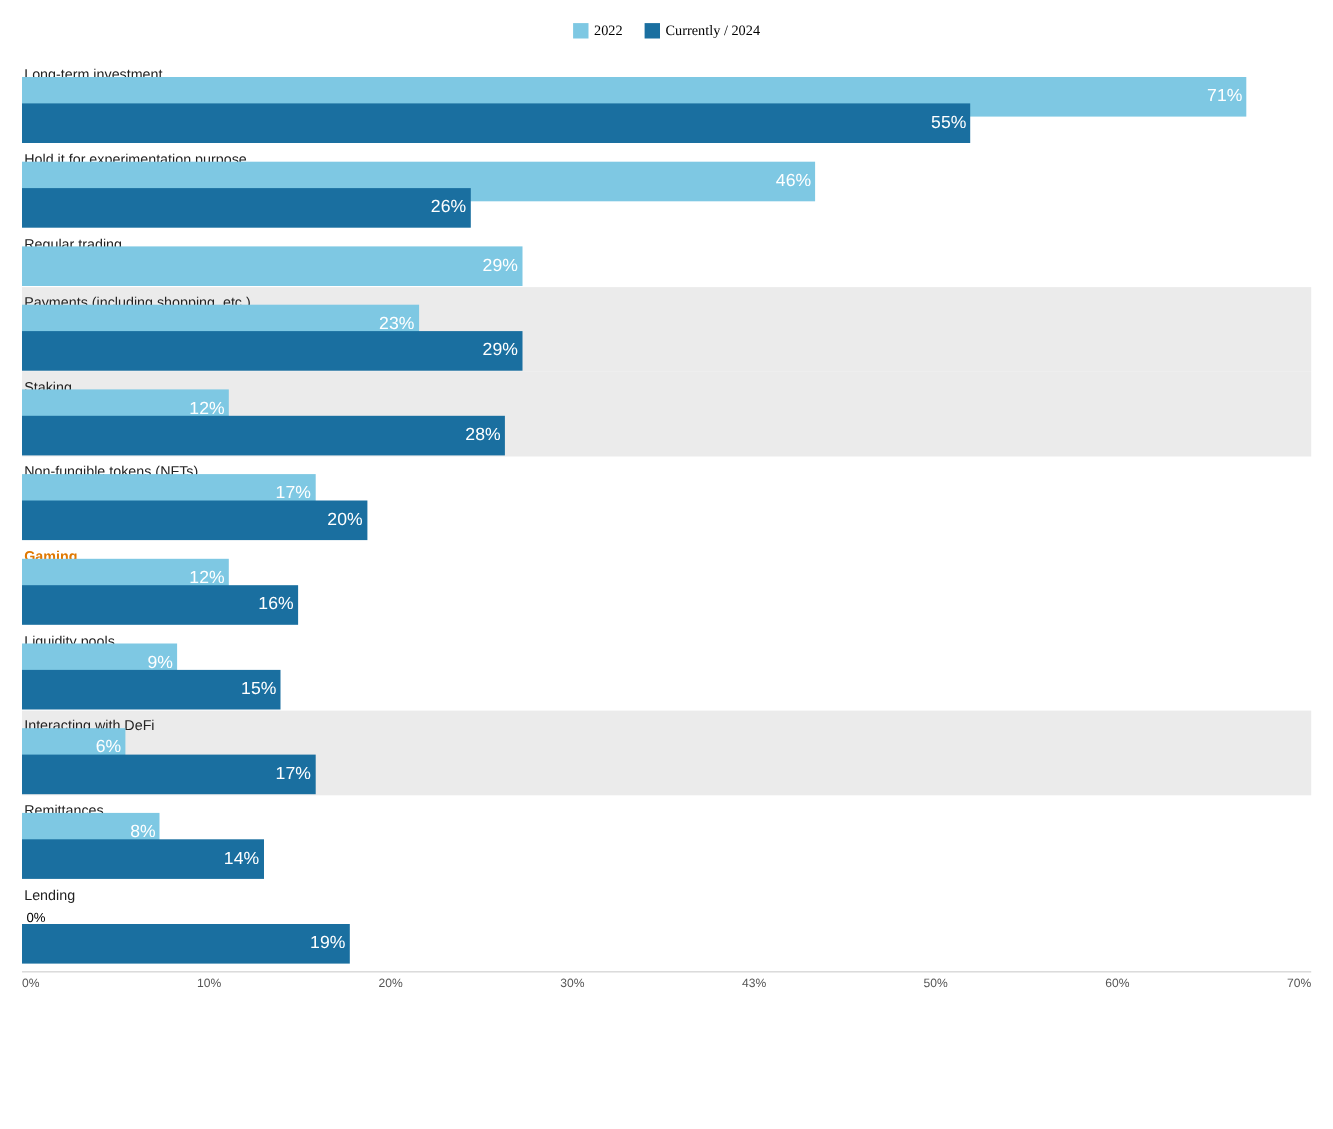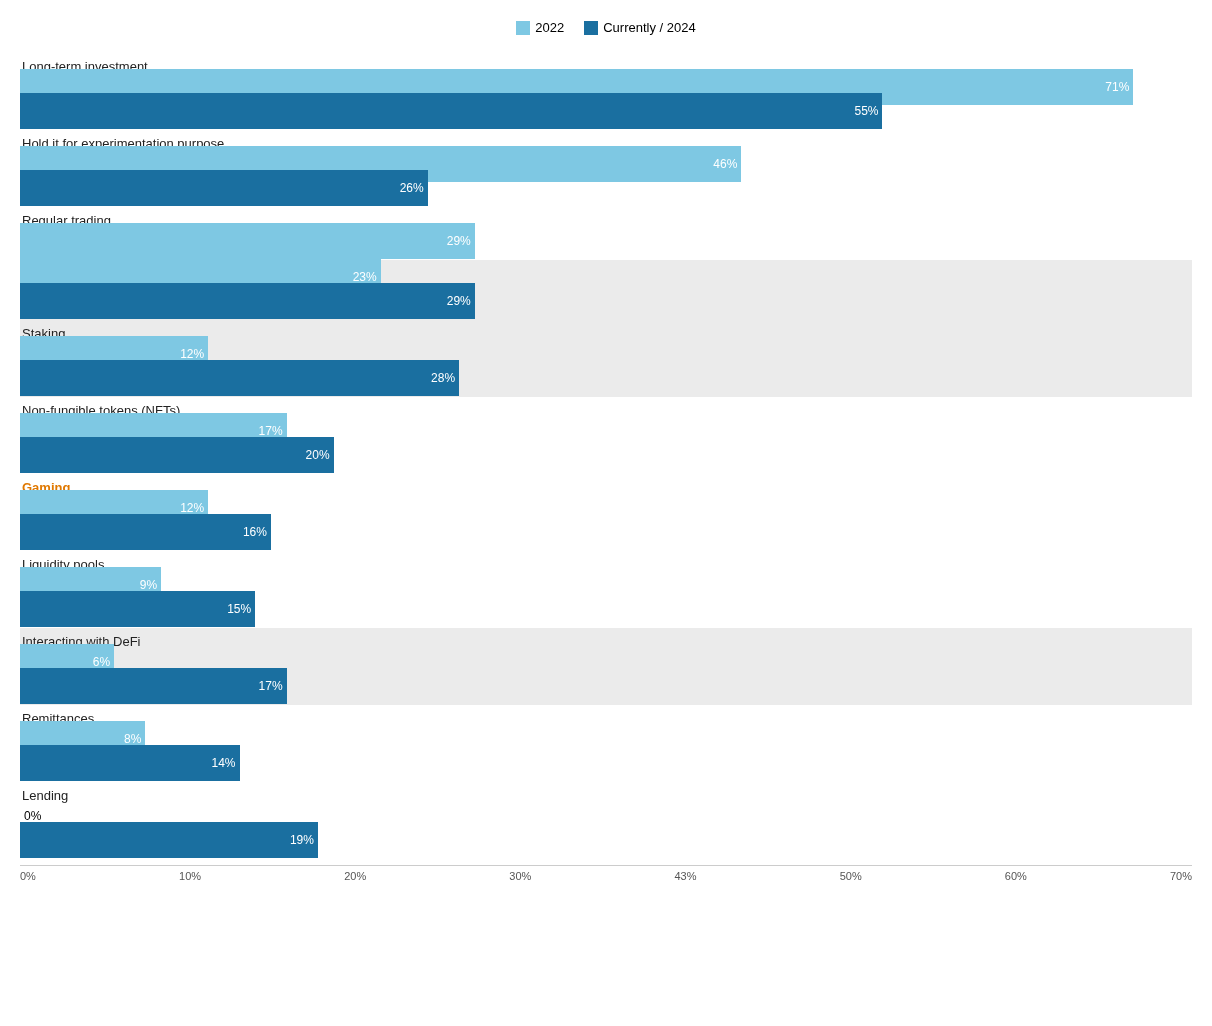--- a/index.html
+++ b/index.html
@@ -9,20 +9,21 @@
       background: #fff;
       padding: 20px;
       width: 1212px;
     }
 
     .legend {
       display: flex;
       justify-content: center;
       gap: 20px;
       margin-bottom: 18px;
+      font-family: Liberation Serif, serif;
     }
     .legend-item {
       display: flex;
       align-items: center;
       gap: 5px;
       font-size: 13px;
     }
     .legend-swatch {
       width: 14px;
       height: 14px;
@@ -56,21 +57,21 @@
       align-items: center;
       margin-bottom: 2px;
       height: 22px;
     }
     .bar {
       height: 36px;
       display: flex;
       align-items: center;
       justify-content: flex-end;
       padding-right: 4px;
-      font-size: 12px;
+      font-size: 16px;
       color: #fff;
       white-space: nowrap;
       min-width: 30px;
     }
     .bar.light-blue {
       background-color: #7ec8e3;
     }
     .bar.dark-blue {
       background-color: #1a6fa0;
     }
@@ -123,20 +124,21 @@
           <div class="bar dark-blue" style="width: 34.7887%;">26%</div>
         </div>
       </div>
       <div class="category-block">
         <div class="category-label">Regular trading</div>
         <div class="bar-row">
           <div class="bar light-blue" style="width: 38.8028%;">29%</div>
         </div>
       </div>
       <div class="category-block shaded">
+        <div class="category-label">Payments (including shopping, etc.)</div>
         <div class="bar-row">
           <div class="bar light-blue" style="width: 30.7746%;">23%</div>
         </div>
         <div class="bar-row">
           <div class="bar dark-blue" style="width: 38.8028%;">29%</div>
         </div>
       </div>
       <div class="category-block shaded">
         <div class="category-label">Staking</div>
         <div class="bar-row">

